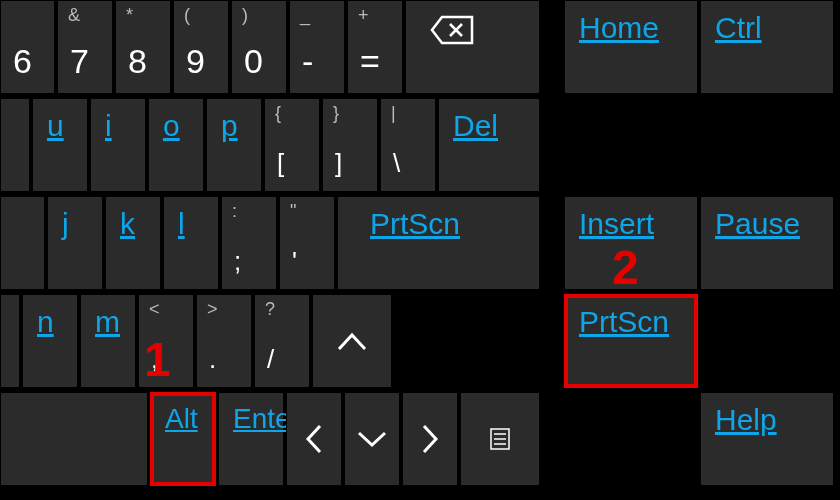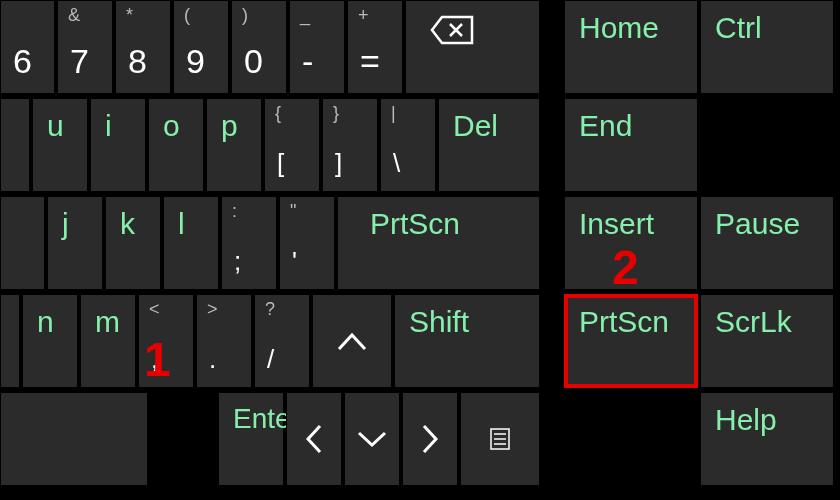--- a/index.html
+++ b/index.html
@@ -40,21 +40,22 @@
     bottom: 12px;
     left: 12px;
     font-size: 34px;
     color: #fff;
   }
   .key .single {
     position: absolute;
     top: 10px;
     left: 14px;
     font-size: 30px;
-    color: #86efac;
+    color: #0ea5e9;
+    text-decoration: underline;
   }
   .key .cmain {
     position: absolute;
     top: 50%;
     left: 50%;
     transform: translate(-50%, -50%);
     font-size: 32px;
   }
   .key svg { display: block; }
   .highlight {
@@ -183,25 +184,25 @@
     <span class="top">?</span>
     <span class="main" style="font-size:26px">/</span>
   </div>
   <div class="key" style="left:312px;top:294px;width:80px;height:94px">
     <span class="cmain">
       <svg width="34" height="20" viewBox="0 0 34 20">
           <path d="M4 18 L17 4 L30 18" fill="none" stroke="#fff" stroke-width="3"></path>
         </svg>
     </span>
   </div>
-  <div class="key" style="left:394px;top:294px;width:146px;height:94px">
-    <span class="single">Shift</span>
-  </div>
 
   <div class="key" style="left:0px;top:392px;width:148px;height:94px"></div>
+  <div class="key highlight" style="left:150px;top:392px;width:66px;height:94px">
+    <span class="single" style="font-size:28px">Alt</span>
+  </div>
   <div class="key" style="left:218px;top:392px;width:66px;height:94px">
     <span class="single" style="font-size:28px">Enter</span>
   </div>
   <div class="key" style="left:286px;top:392px;width:56px;height:94px">
     <span class="cmain">
       <svg width="20" height="34" viewBox="0 0 20 34">
           <path d="M16 4 L4 17 L16 30" fill="none" stroke="#fff" stroke-width="3"></path>
         </svg>
     </span>
   </div>
@@ -229,35 +230,29 @@
       </svg>
     </span>
   </div>
 
   <div class="key" style="left:564px;top:0px;width:134px;height:94px">
     <span class="single">Home</span>
   </div>
   <div class="key" style="left:700px;top:0px;width:134px;height:94px">
     <span class="single">Ctrl</span>
   </div>
-  <div class="key" style="left:564px;top:98px;width:134px;height:94px">
-    <span class="single">End</span>
-  </div>
   <div class="key" style="left:564px;top:196px;width:134px;height:94px">
     <span class="single">Insert</span>
   </div>
   <div class="key" style="left:700px;top:196px;width:134px;height:94px">
     <span class="single">Pause</span>
   </div>
   <div class="key highlight" style="left:564px;top:294px;width:134px;height:94px">
     <span class="single">PrtScn</span>
   </div>
-  <div class="key" style="left:700px;top:294px;width:134px;height:94px">
-    <span class="single">ScrLk</span>
-  </div>
   <div class="key" style="left:700px;top:392px;width:134px;height:94px">
     <span class="single">Help</span>
   </div>
 
   <div class="ann" style="left:144px;top:332px">1</div>
   <div class="ann" style="left:612px;top:240px">2</div>
 
 </div>
 
 </body></html>

